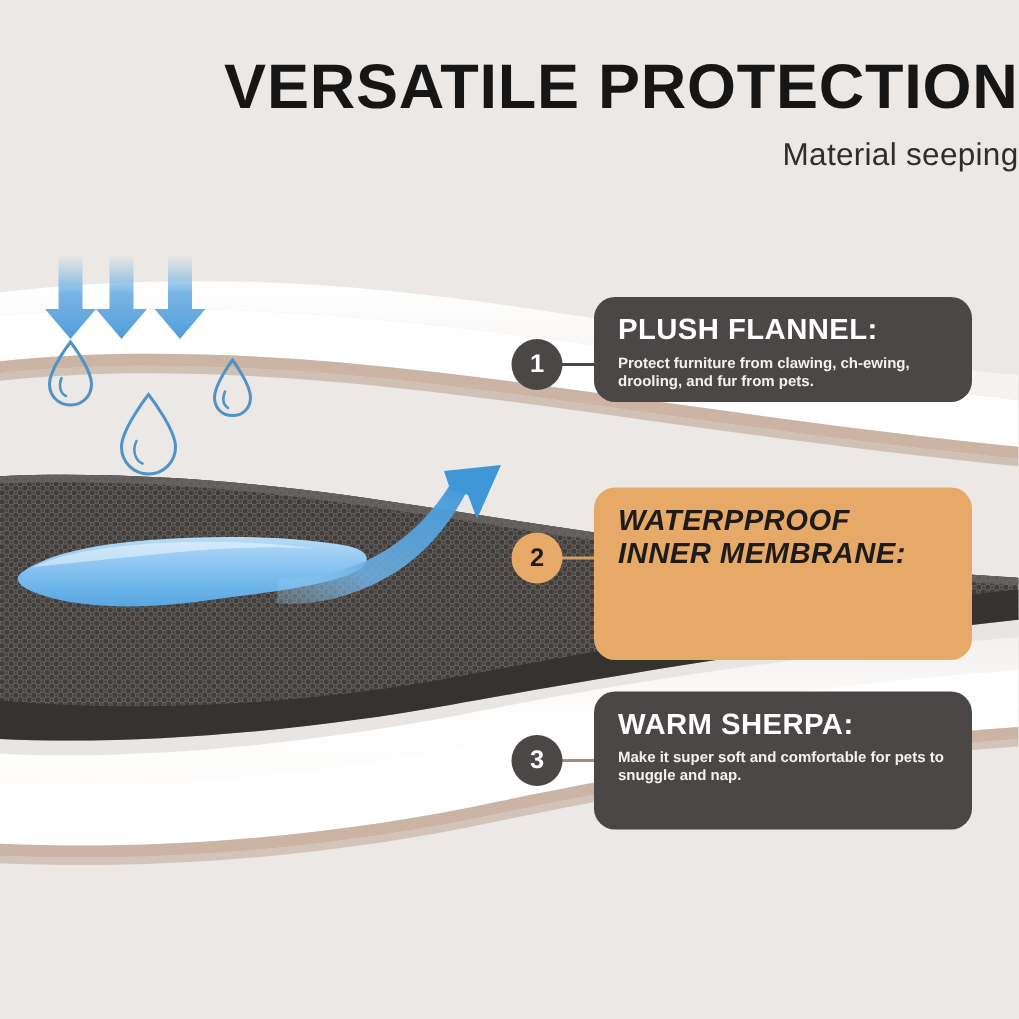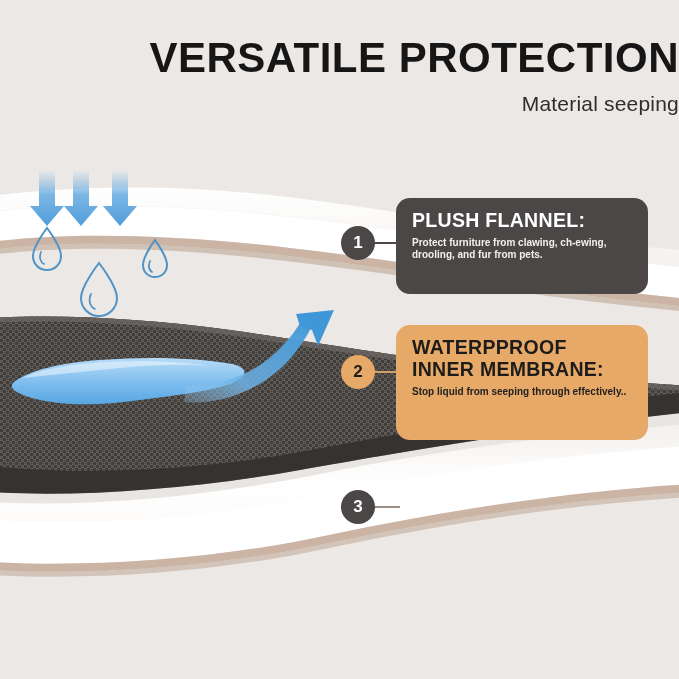--- a/index.html
+++ b/index.html
@@ -64,20 +64,21 @@
     box-sizing: border-box;
     border-radius: 14px;
     padding: 12px 14px 12px 16px;
     z-index: 30;
   }
   .callout.dark {
     background: #4a4746;
   }
   .callout.orange {
     background: #e7a968;
+    font-style: italic;
   }
   .callout-title {
     margin: 0;
     font-size: 19.5px;
     font-weight: bold;
     letter-spacing: 0.3px;
     line-height: 1.12;
   }
   .callout.dark .callout-title { color: #ffffff; }
   .callout.orange .callout-title { color: #1d1c1b; }
@@ -85,21 +86,21 @@
   .callout-body {
     margin: 0;
     padding-top: 5px;
     font-size: 10px;
     font-weight: bold;
     line-height: 1.26;
   }
   .callout.dark .callout-body { color: #f2f1f0; }
   .callout.orange .callout-body { color: #23211f; }
 
-  #callout-1 { left: 396px; top: 198px; width: 252px; height: 96px; }
+  #callout-1 { left: 396px; top: 198px; width: 252px; height: 70px; }
   #callout-2 { left: 396px; top: 325px; width: 252px; height: 115px; }
   #callout-3 { left: 396px; top: 461px; width: 252px; height: 92px; }
 
   
   .badge {
     position: absolute;
     width: 34px;
     height: 34px;
     border-radius: 50%;
     display: flex;
@@ -250,21 +251,24 @@
   <div class="connector" id="connector-2"></div>
   <div class="connector" id="connector-3"></div>
 
   <div class="callout dark" id="callout-1">
     <p class="callout-title">PLUSH FLANNEL:</p>
     <p class="callout-body">Protect furniture from clawing, ch-ewing, drooling, and fur from pets.</p>
   </div>
 
   <div class="callout orange" id="callout-2">
     <p class="callout-title">WATERPPROOF INNER MEMBRANE:</p>
-    <p class="callout-body">Stop liquid from seeping through effectively..</p>
-  </div>
-
+  </div>
+
+  <div class="callout dark" id="callout-3">
+    <p class="callout-title">WARM SHERPA:</p>
+    <p class="callout-body">Make it super soft and comfortable for pets to snuggle and nap.</p>
+  </div>
 
   <div class="badge dark" id="badge-1">1</div>
   <div class="badge orange" id="badge-2">2</div>
   <div class="badge dark" id="badge-3">3</div>
 
 </div>
 
 </body></html>

